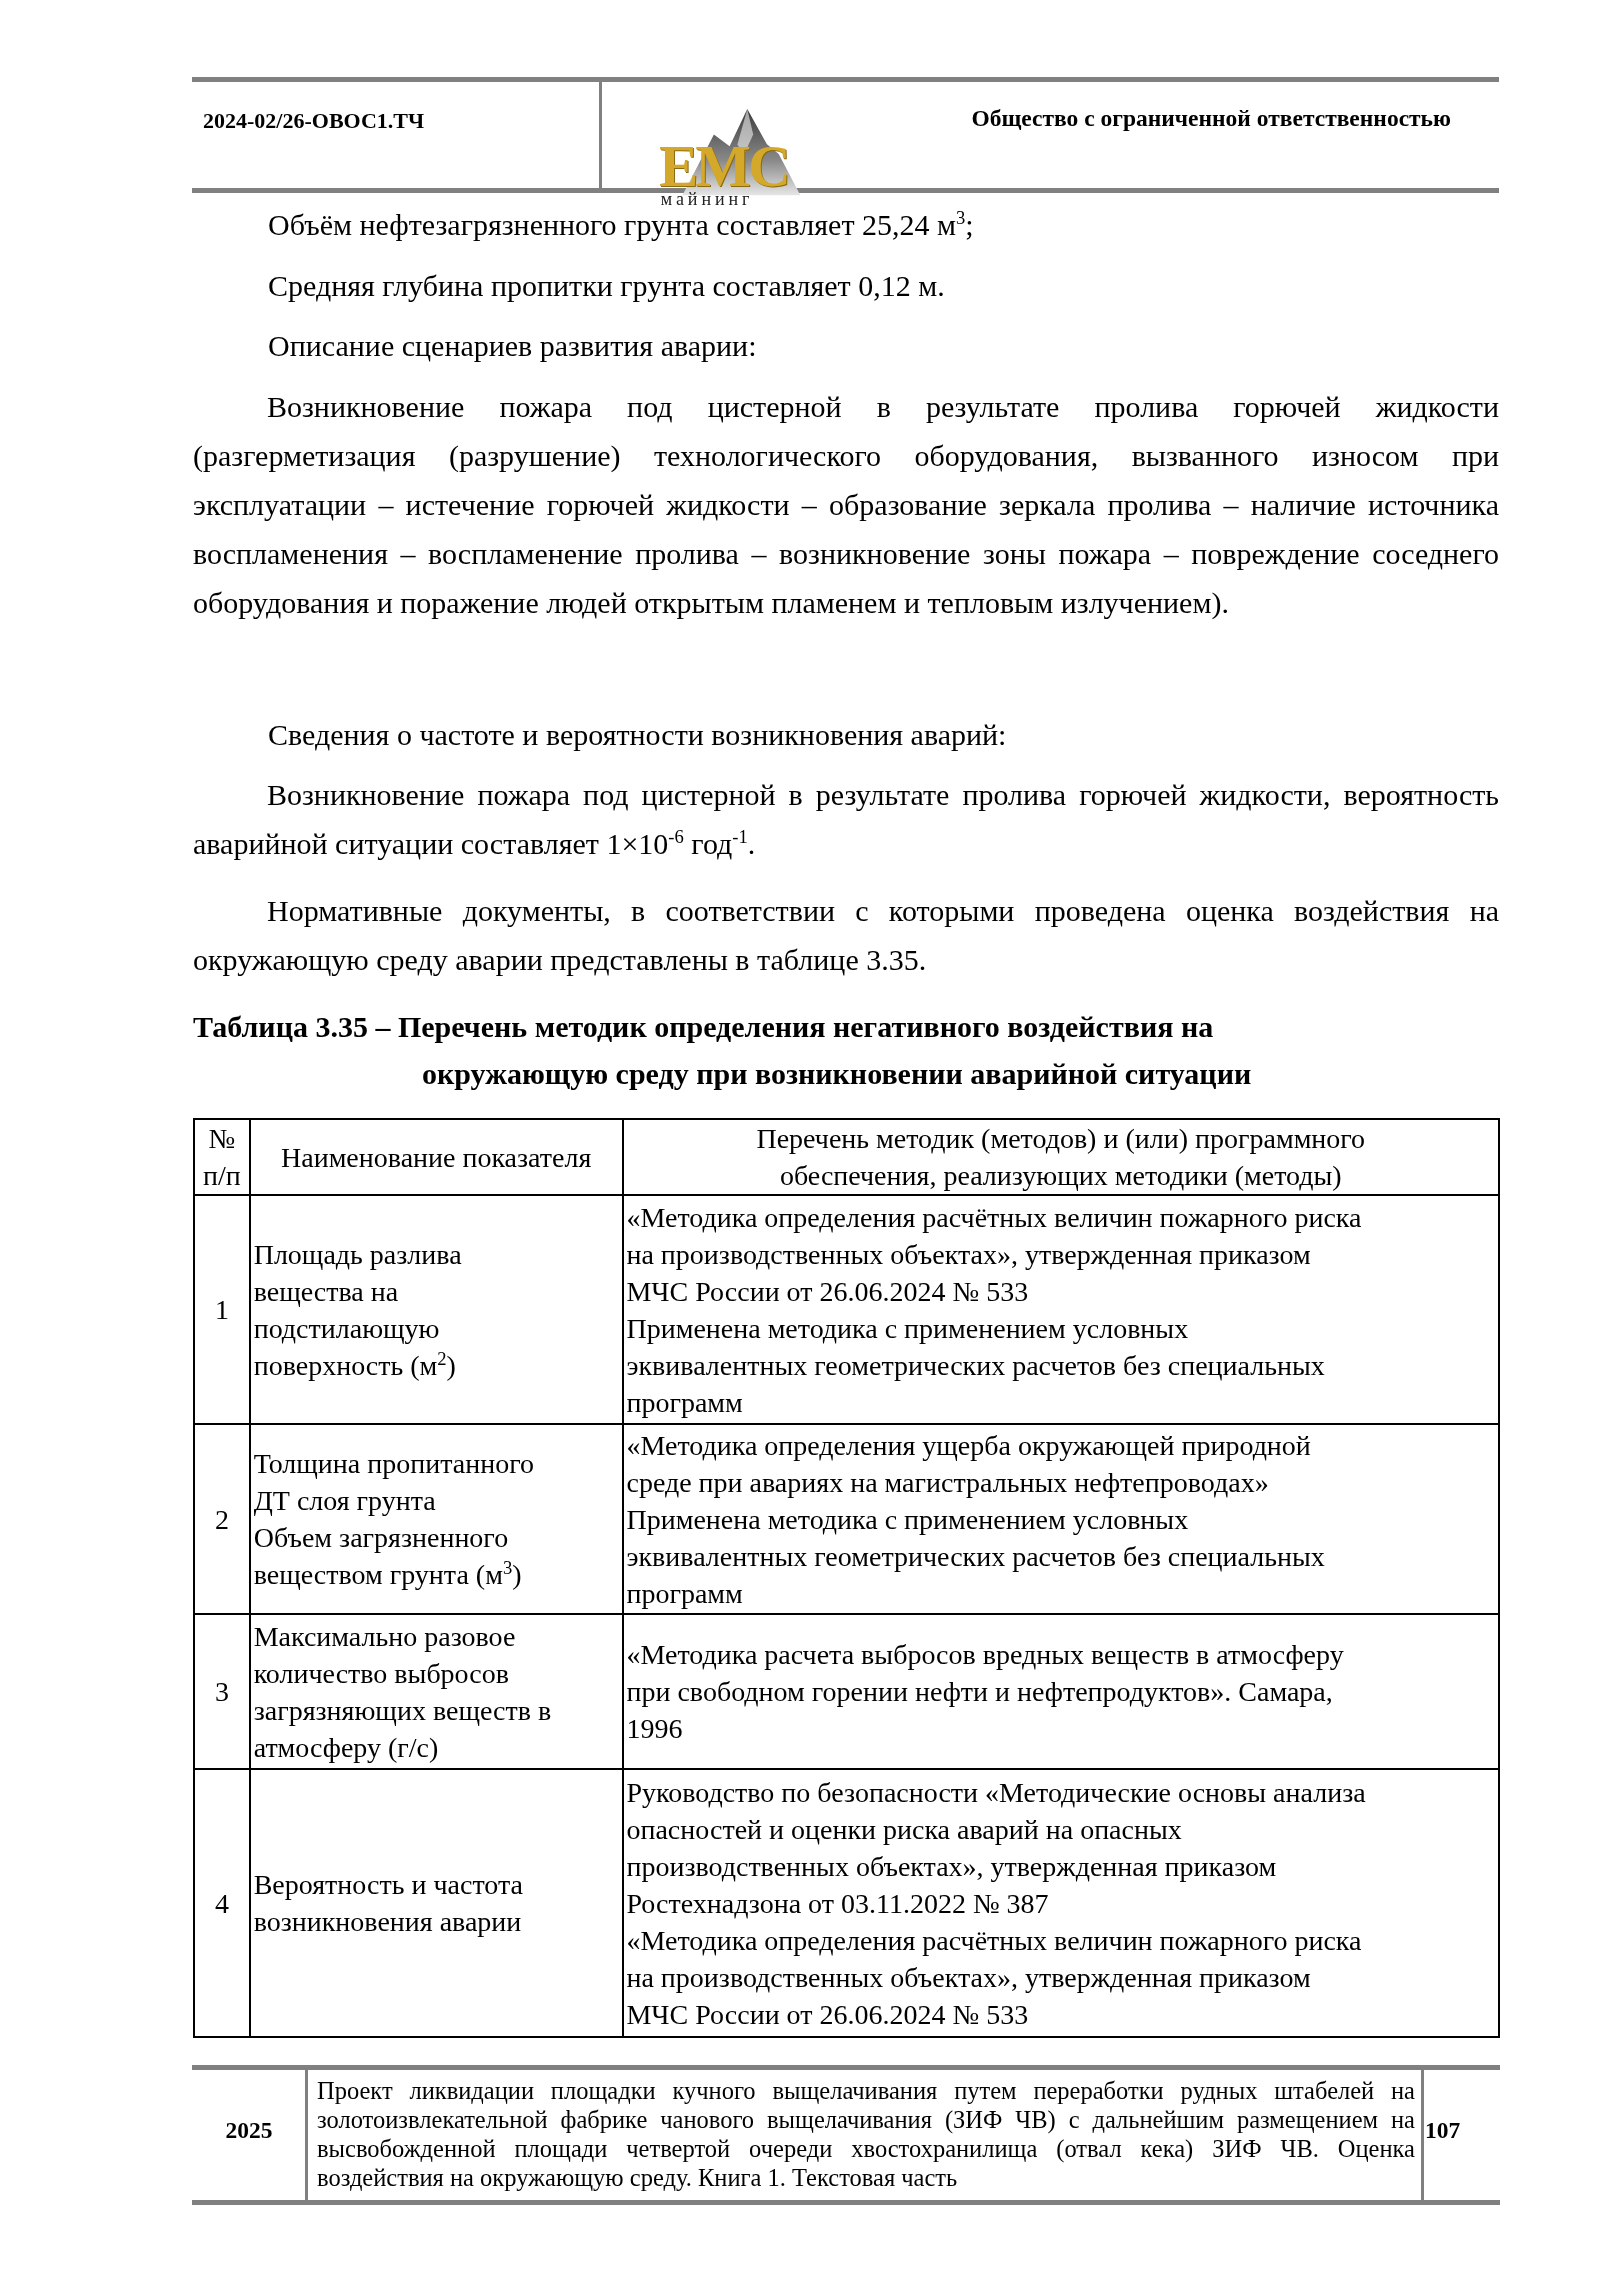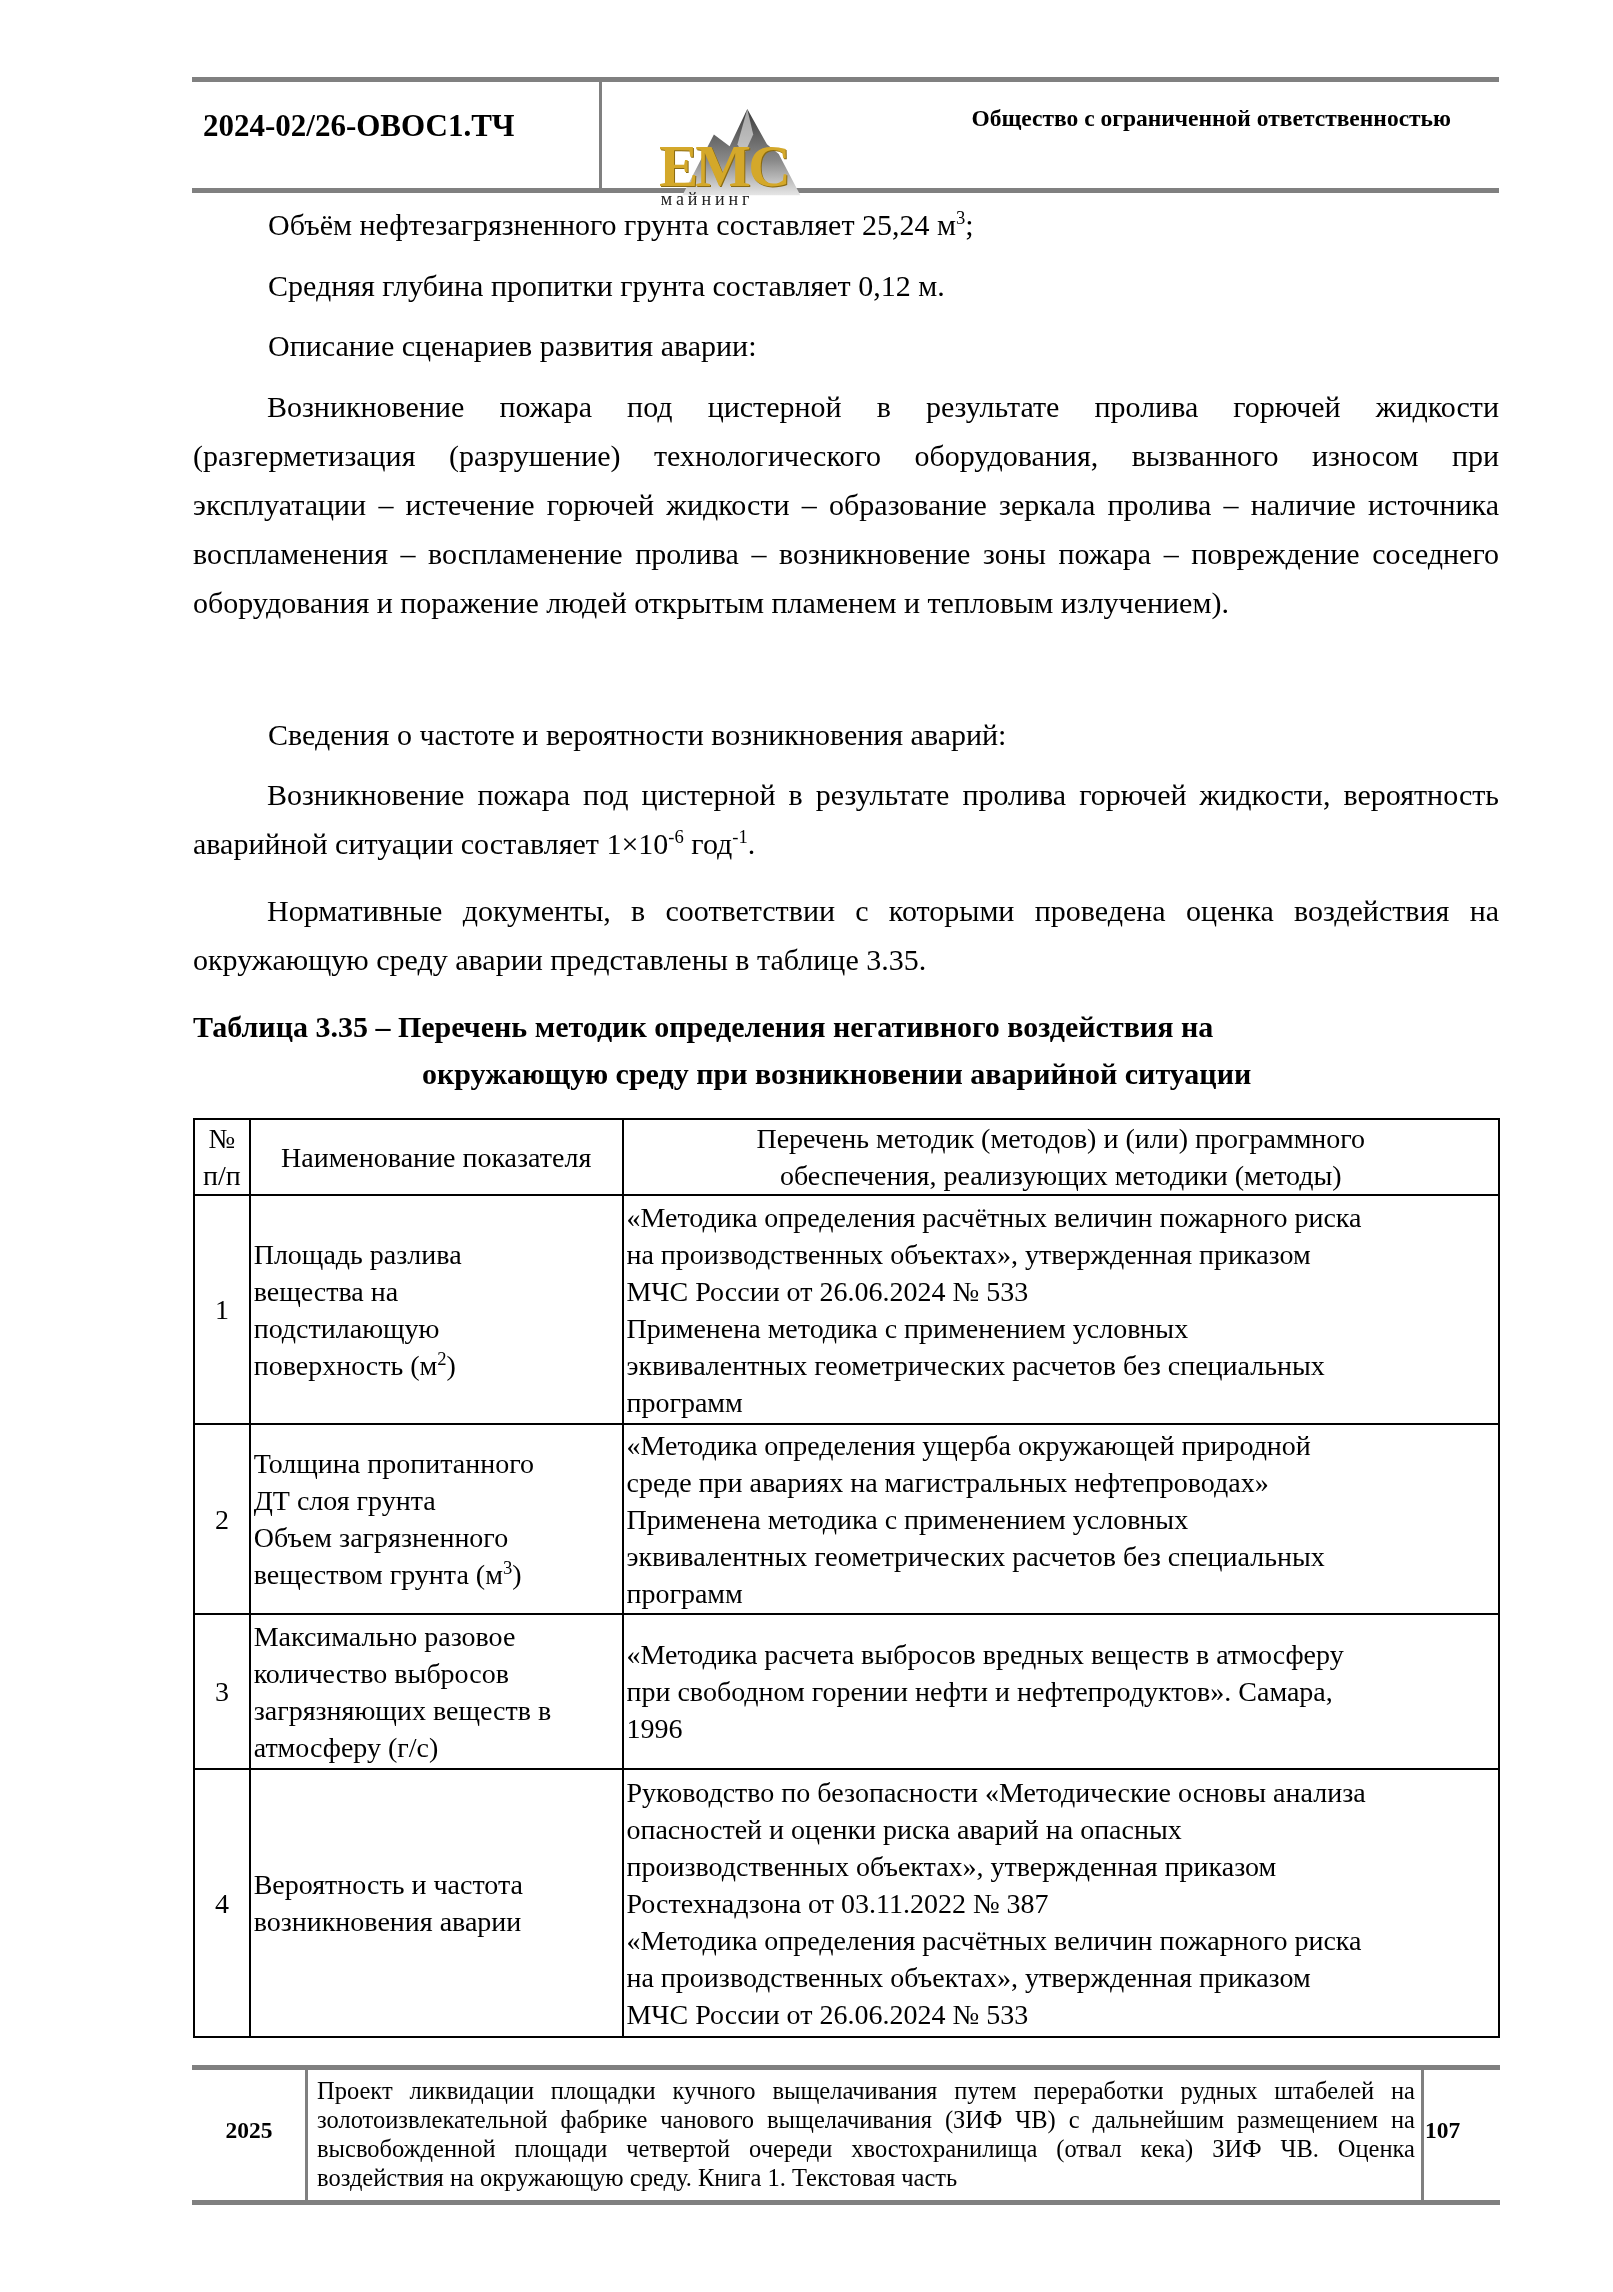--- a/index.html
+++ b/index.html
@@ -4,21 +4,21 @@
 <style>
   html, body { margin: 0; padding: 0; background: #ffffff; }
   body {
     width: 1613px; height: 2293px; position: relative; overflow: hidden;
     font-family: "Liberation Serif", "DejaVu Serif", serif; color: #000;
   }
 
   
   .hdr-line { position: absolute; left: 192px; width: 1307px; height: 4.9px; background: #808080; }
   .hdr-vline { position: absolute; width: 2.9px; background: #808080; }
-  .hdr-code { position: absolute; left: 203px; top: 108px; font-size: 31px; font-weight: bold; }
+  .hdr-code { position: absolute; left: 203px; top: 108px; font-size: 22px; font-weight: bold; }
   .hdr-company { position: absolute; left: 745px; top: 102px; width: 706px; text-align: right; font-size: 23.5px; font-weight: bold; line-height: 32px; }
   .logo { position: absolute; left: 653px; top: 78px; width: 167px; height: 110px; margin-top: 27px; }
   .logo-emc { position: absolute; left: 5.9px; top: 27.4px; font-family: "Liberation Serif", serif; font-size: 59px; font-weight: bold; color: #d4a82a; letter-spacing: -2.9px; text-shadow: 1px 1px 0 #8a6a12; }
   .logo-sub { position: absolute; left: 7.8px; top: 84px; font-family: Liberation Serif, serif; font-size: 18px; color: #222; letter-spacing: 3.9px; }
 
   
   .p { position: absolute; font-size: 30px; line-height: 49px; }
   .p-ind { left: 268px; }
   .just { left: 193px; width: 1306px; text-align: justify; text-align-last: left; }
   .just-ind { text-indent: 74px; }

